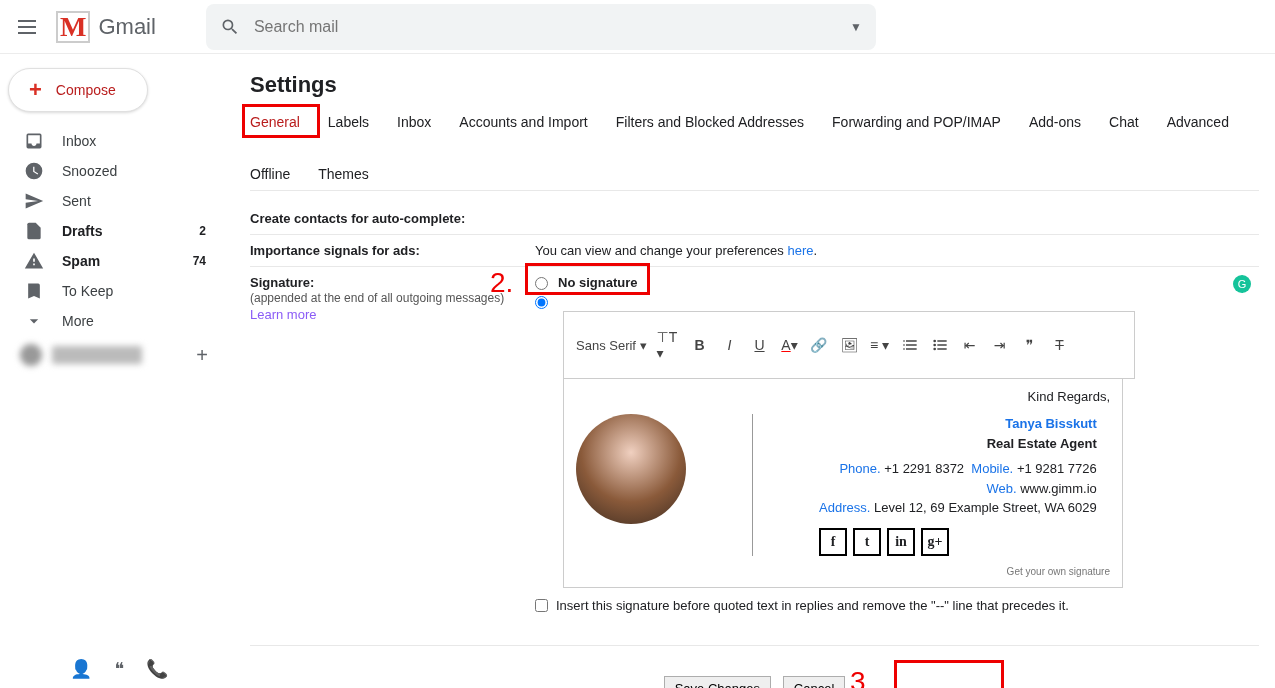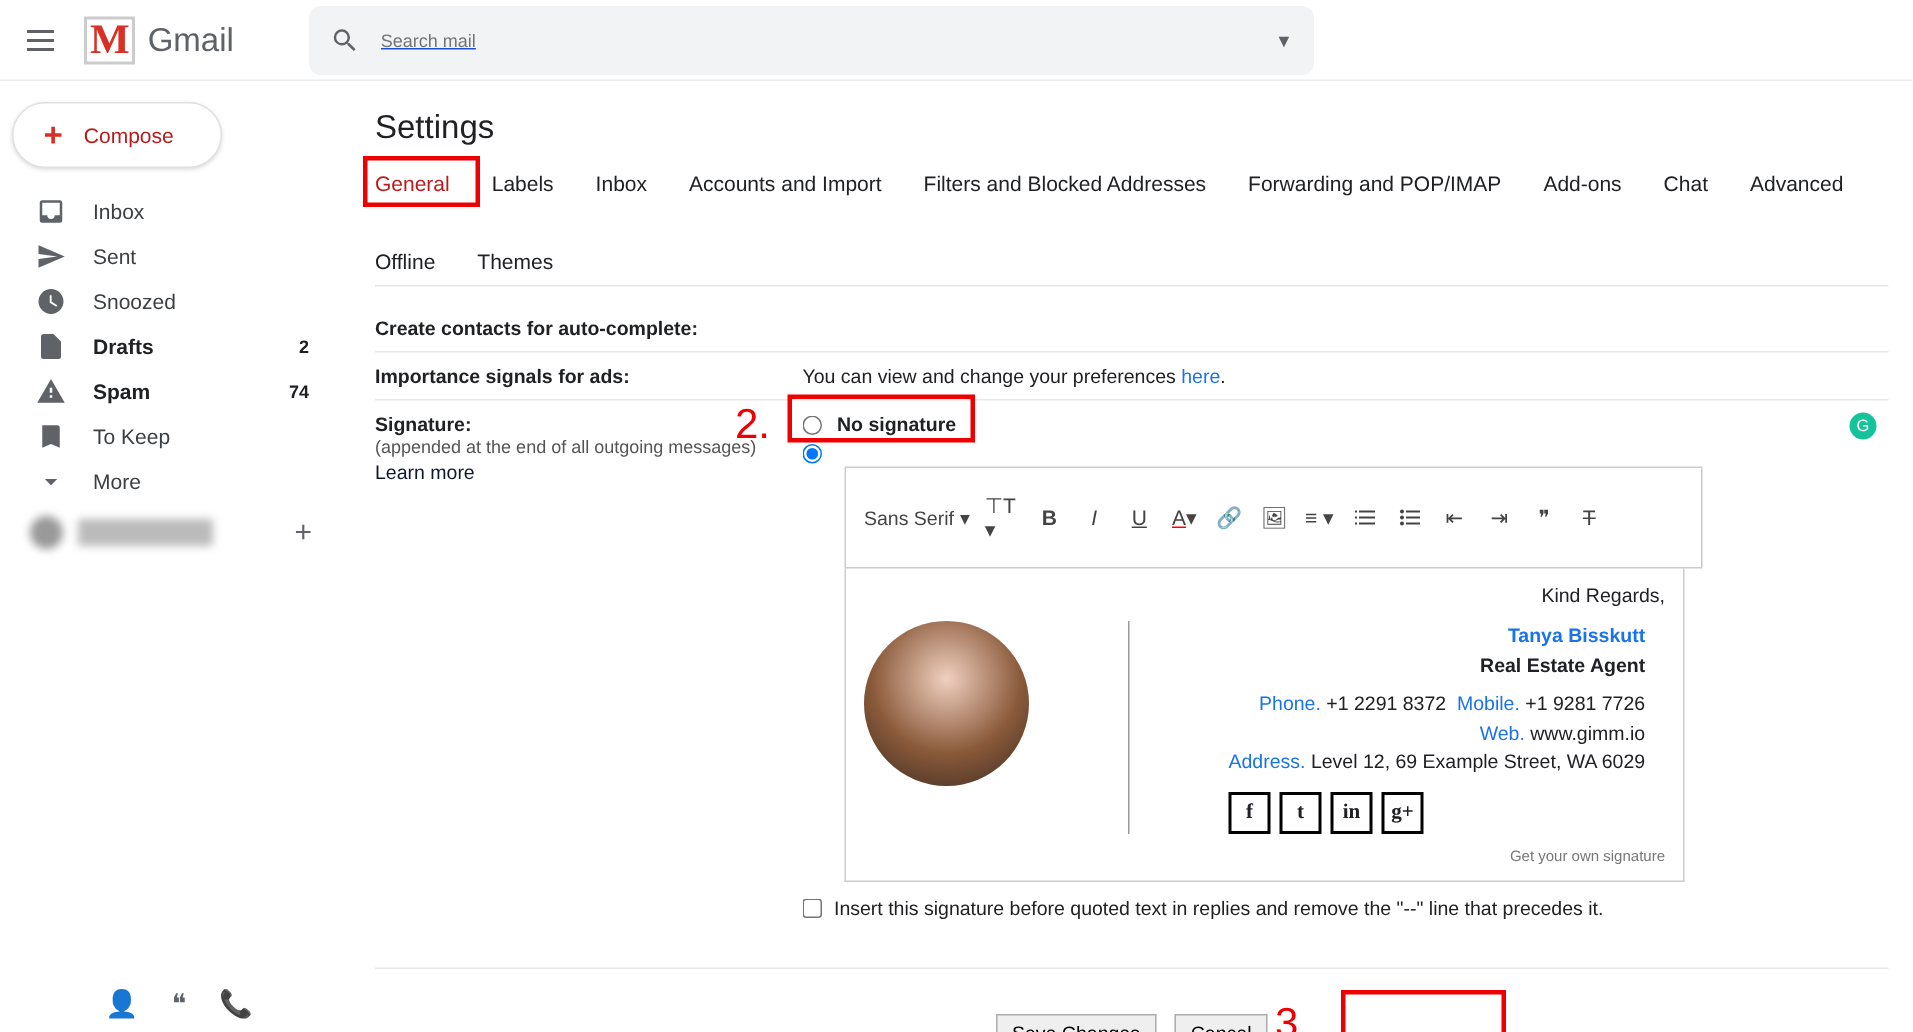--- a/index.html
+++ b/index.html
@@ -7,21 +7,21 @@
 
 
 .top-bar { display:flex; align-items:center; height:54px; padding:0 18px; border-bottom:1px solid #ececec; }
 .hamburger { width:18px; height:14px; display:flex; flex-direction:column; justify-content:space-between; cursor:pointer; margin-right:20px; }
 .hamburger span { height:2px; background:#5f6368; }
 .logo-box { display:flex; align-items:center; margin-right:50px; }
 .logo-m { font-family:Georgia,serif; font-size:28px; font-weight:bold; color:#d93025; margin-right:8px; border:2px solid #ccc; padding:0 2px; line-height:1; }
 .logo-text { font-size:22px; color:#5f6368; }
 .search-wrap { flex:0 0 670px; height:46px; background:#f1f3f4; border-radius:8px; display:flex; align-items:center; padding:0 14px; }
 .search-icon-svg { width:20px; height:20px; fill:#5f6368; margin-right:14px; }
-.search-input { border:none; background:transparent; outline:none; font-size:12px; color:#1d4ed8; flex:1;text-decoration:underline; }
+.search-input { border:none; background:transparent; outline:none; font-size:16px; color:#1d4ed8; flex:1; }
 .search-arrow { color:#5f6368; font-size:12px; }
 
 .body-area { display:flex; height:calc(100% - 54px); }
 
 
 .sidebar { width:226px; padding-top:10px; position:relative; }
 .compose { display:flex; align-items:center; background:#fff; border:1px solid #e0e0e0; border-radius:24px; padding:10px 20px; margin:4px 0 14px 8px; width:140px; box-shadow:0 1px 3px rgba(0,0,0,0.15); cursor:pointer; }
 .compose-plus { font-size:22px; font-weight:bold; margin-right:14px; line-height:1; position:relative; }
 .compose-plus .v { color:#d93025; }
 .compose-label { color:#b91c1c; }
@@ -33,31 +33,31 @@
 .nav-item.bold .label, .nav-item.bold .count { font-weight:bold; color:#202124; }
 .blurred { padding:8px 12px 8px 20px; display:flex; align-items:center; position:relative;}
 .blur-box { filter:blur(3px); background:#bbb; width:90px; height:18px; border-radius:2px; }
 .blur-circle{ filter:blur(3px); width:22px; height:22px; background:#999; border-radius:50%; margin-right:10px;}
 .blur-plus { position:absolute; right:18px; color:#5f6368; font-size:20px; }
 .bottom-icons { position:absolute; bottom:8px; left:70px; display:flex; gap:22px; }
 .bottom-icons span { color:#5f6368; font-size:18px; }
 
 
 .main { flex:1; padding:18px 16px 0 24px; overflow:auto; }
-.page-title { font-size:22px; font-weight:400; color:#202124; margin-bottom:16px; }
+.page-title { font-size:22px; font-weight:700; color:#202124; margin-bottom:16px; }
 .tabs { display:flex; gap:28px; border-bottom:1px solid #e8e8e8; padding-bottom:8px; margin-bottom:12px; flex-wrap:wrap; }
 .tabs span { color:#202124; cursor:pointer; }
 .tabs span.active { color:#b91c1c; border-bottom:2px solid #1a73e8; padding-bottom:6px; }
 .anno-box { border:3px solid #e00; position:absolute; }
 .anno-num { color:#e00; font-size:28px; font-weight:400; position:absolute; }
 
 .setting-row { display:flex; padding:8px 0; border-bottom:1px solid #e8e8e8; font-size:13px; }
 .setting-label { width:285px; font-weight:bold; color:#202124; }
 .setting-label .sub { font-weight:normal; font-size:12px; color:#555; }
-.setting-label .link { font-weight:normal; color:#0f172a; display:block; margin-top:2px; }
+.setting-label .link { font-weight:normal; color:#8b5cf6; display:block; margin-top:2px; }
 .setting-content { flex:1; color:#202124; }
 .radio-line { display:flex; align-items:flex-start; margin-bottom:4px; }
 .radio-line input { margin-right:10px; margin-top:2px; }
 .link-inline { color:#1a73e8; }
 
 .sig-toolbar { border:1px solid #ccc; border-bottom:1px solid #ccc; background:#fff; display:flex; align-items:center; padding:20px 6px; gap:4px; width:572px; }
 .tb-btn { width:26px; height:26px; display:flex; align-items:center; justify-content:center; color:#444; font-size:14px; cursor:pointer; }
 .tb-btn svg { width:16px; height:16px; fill:#444; }
 .tb-font { display:flex; align-items:center; gap:4px; color:#444; font-size:13px; padding:0 6px; }
 .sig-editor { border:1px solid #ccc; border-top:none; padding:10px 12px; width:560px; font-size:13px; margin-right:12px; position:relative;text-align:right;}
@@ -117,32 +117,32 @@
         <span class="icon">
             <svg viewBox="0 0 24 24">
               <path d="M19 3H5a2 2 0 00-2 2v14a2 2 0 002 2h14a2 2 0 002-2V5a2 2 0 00-2-2zm0 12h-4c0 1.66-1.34 3-3 3s-3-1.34-3-3H5V5h14v10z"></path>
             </svg>
           </span>
         <span class="label">Inbox</span>
       </li>
       <li class="nav-item">
         <span class="icon">
             <svg viewBox="0 0 24 24">
+              <path d="M12 2a10 10 0 100 20 10 10 0 000-20zm.5 5v5.25l4.5 2.67-.75 1.23L11 13V7h1.5z"></path>
+            </svg>
+          </span>
+        <span class="label">Snoozed</span>
+      </li>
+      <li class="nav-item">
+        <span class="icon">
+            <svg viewBox="0 0 24 24">
               <path d="M2 21l21-9L2 3v7l15 2-15 2v7z"></path>
             </svg>
           </span>
         <span class="label">Sent</span>
-      </li>
-      <li class="nav-item">
-        <span class="icon">
-            <svg viewBox="0 0 24 24">
-              <path d="M12 2a10 10 0 100 20 10 10 0 000-20zm.5 5v5.25l4.5 2.67-.75 1.23L11 13V7h1.5z"></path>
-            </svg>
-          </span>
-        <span class="label">Snoozed</span>
       </li>
       <li class="nav-item bold">
         <span class="icon">
             <svg viewBox="0 0 24 24">
               <path d="M14 2H6a2 2 0 00-2 2v16a2 2 0 002 2h12a2 2 0 002-2V8l-6-6z"></path>
             </svg>
           </span>
         <span class="label">Drafts</span>
         <span class="count">2</span>
       </li>

